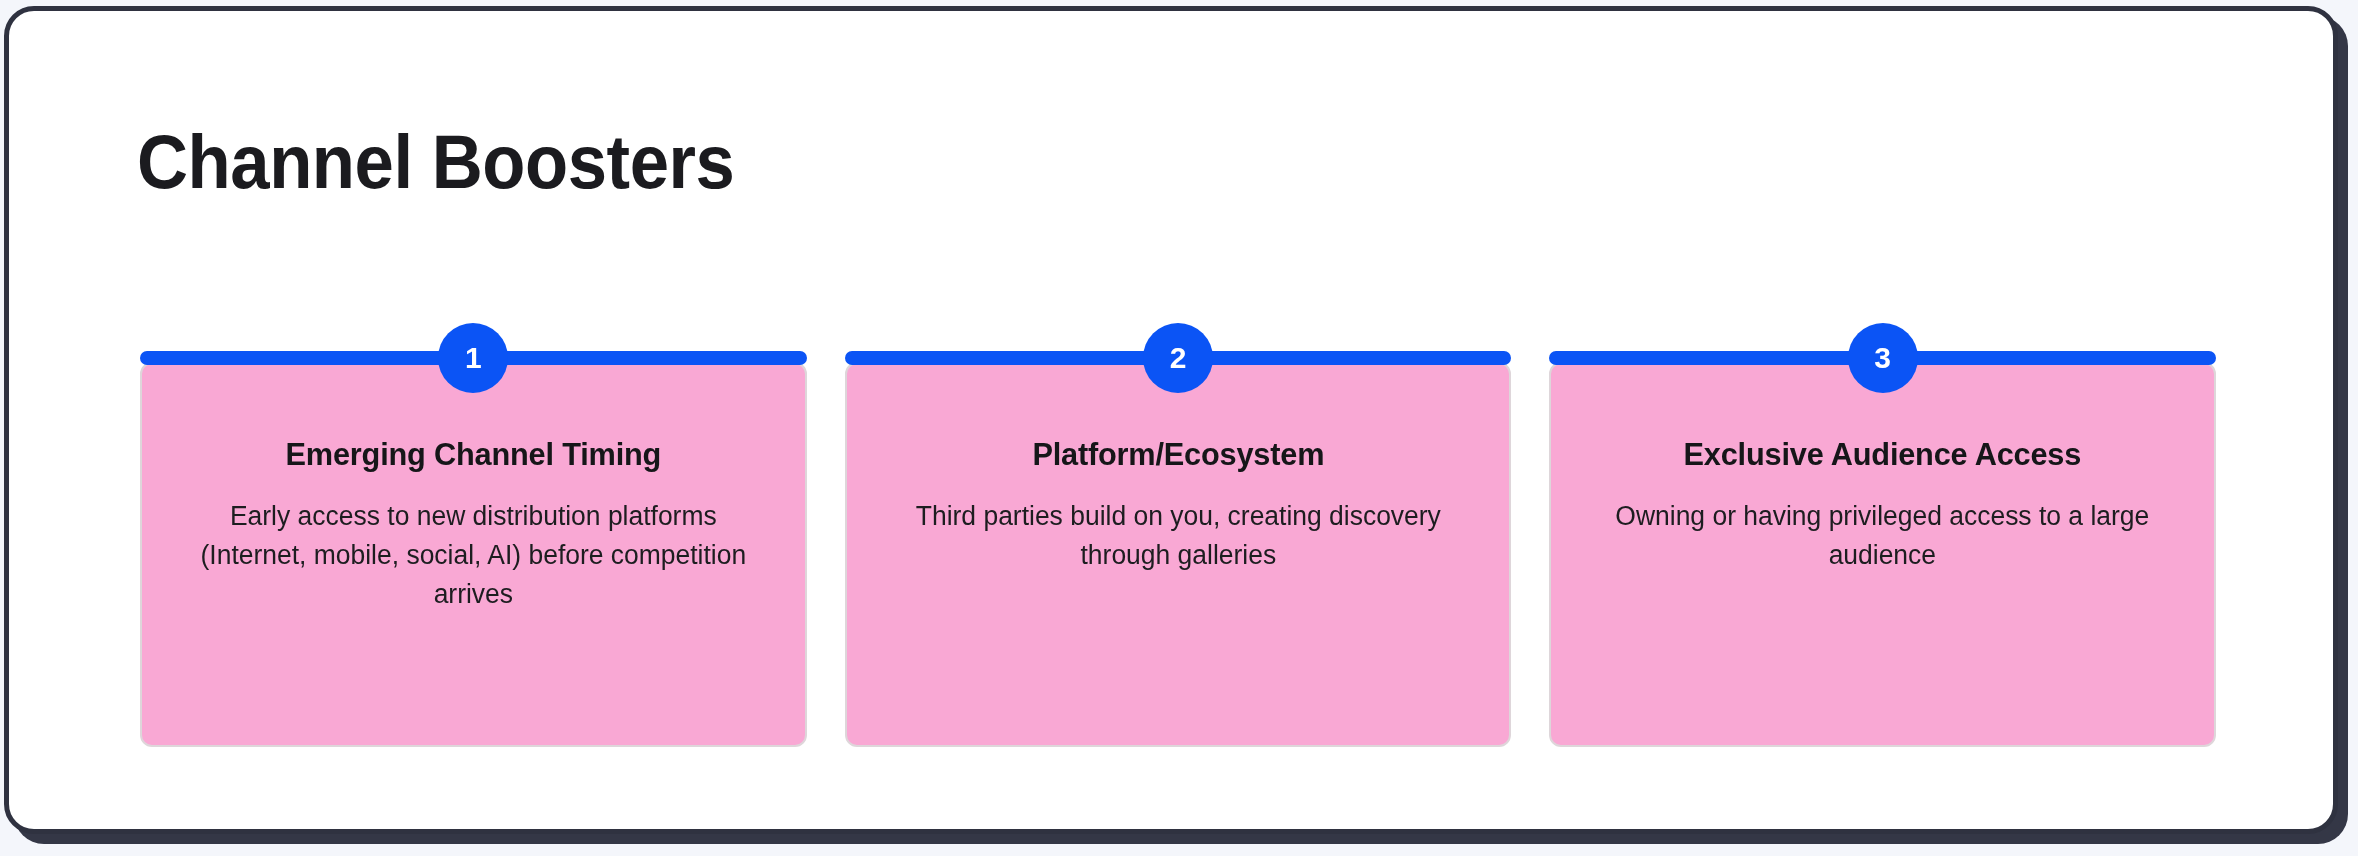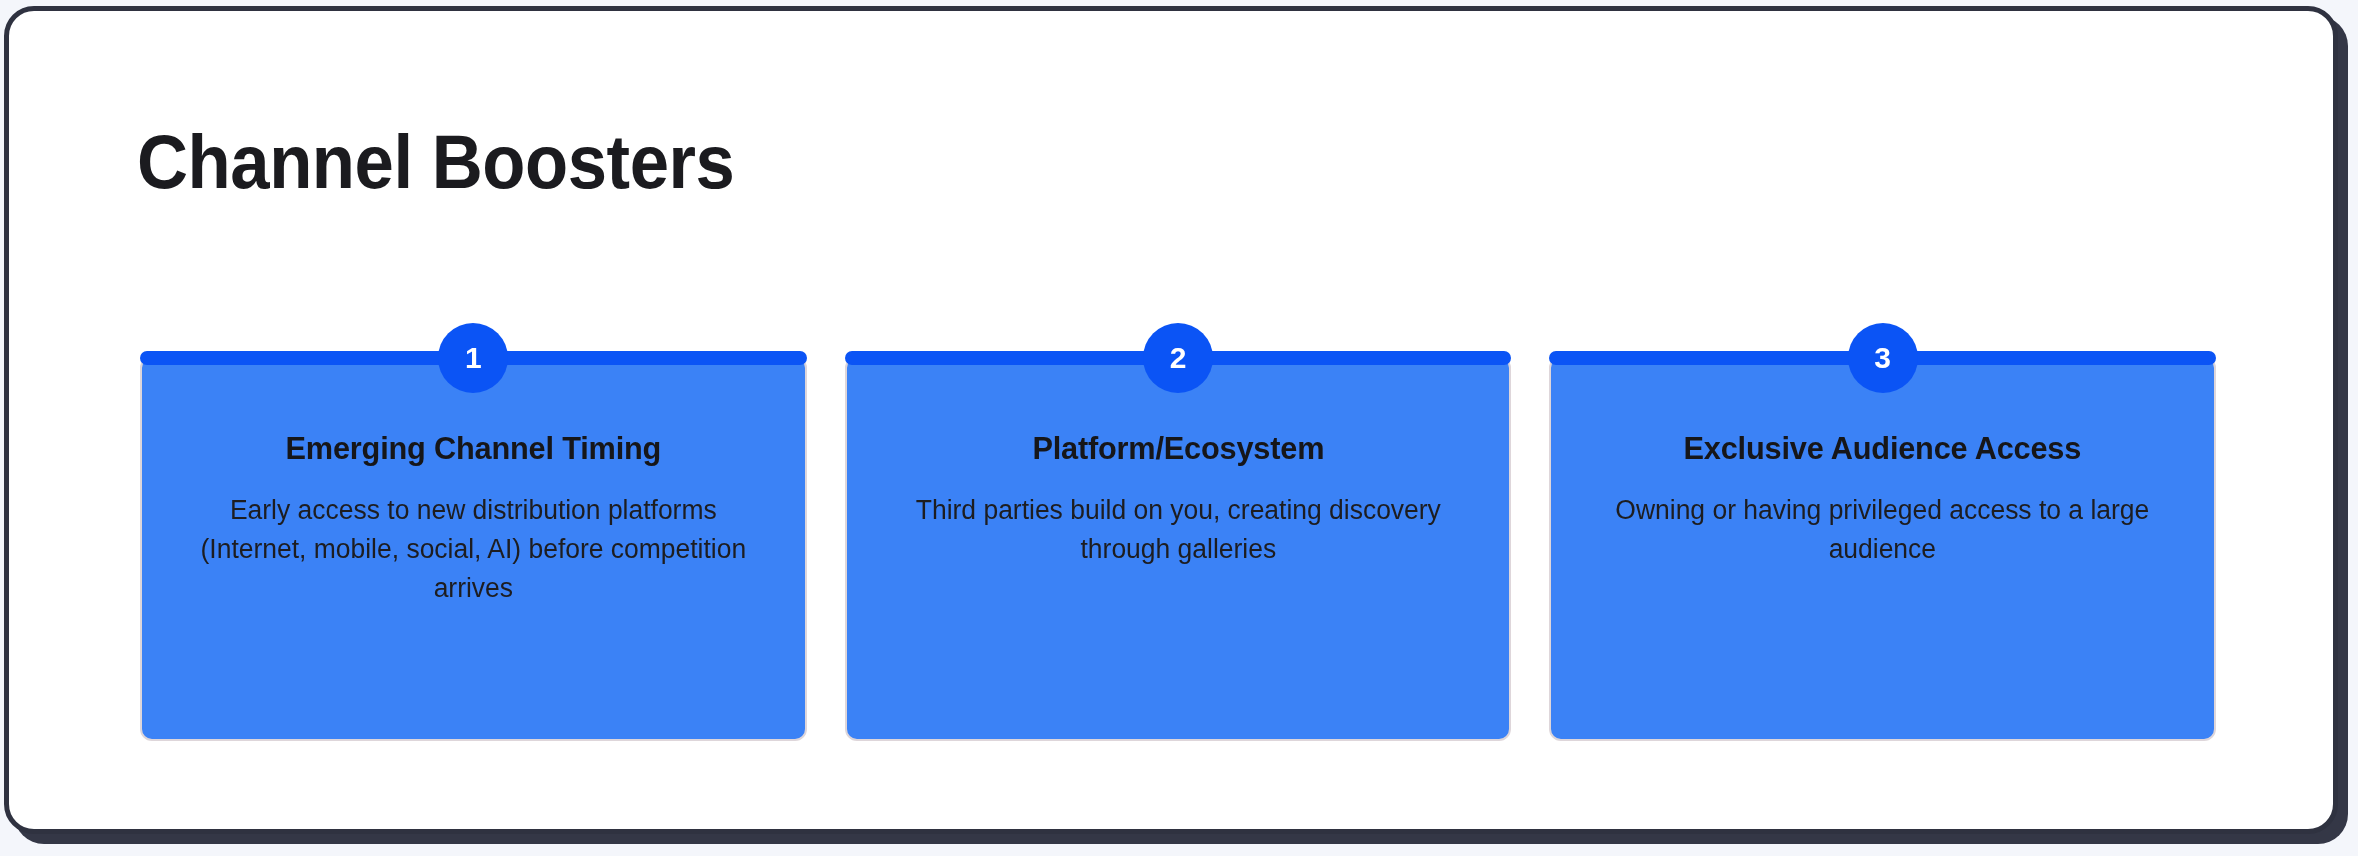--- a/index.html
+++ b/index.html
@@ -70,24 +70,24 @@
 
   .card-slot {
     position: relative;
     flex: 1 1 0;
     height: 390px;
   }
 
   .card {
     position: absolute;
     left: 0;
-    top: 5px;
+    top: 11px;
     width: 100%;
     height: 385px;
-    background: #3b82f6;
+    background: #f9a8d4;
     border: 2px solid #ded6da;
     border-radius: 12px;
   }
 
   .card-topbar {
     position: absolute;
     left: 0;
     top: 0;
     width: 100%;
     height: 14px;

